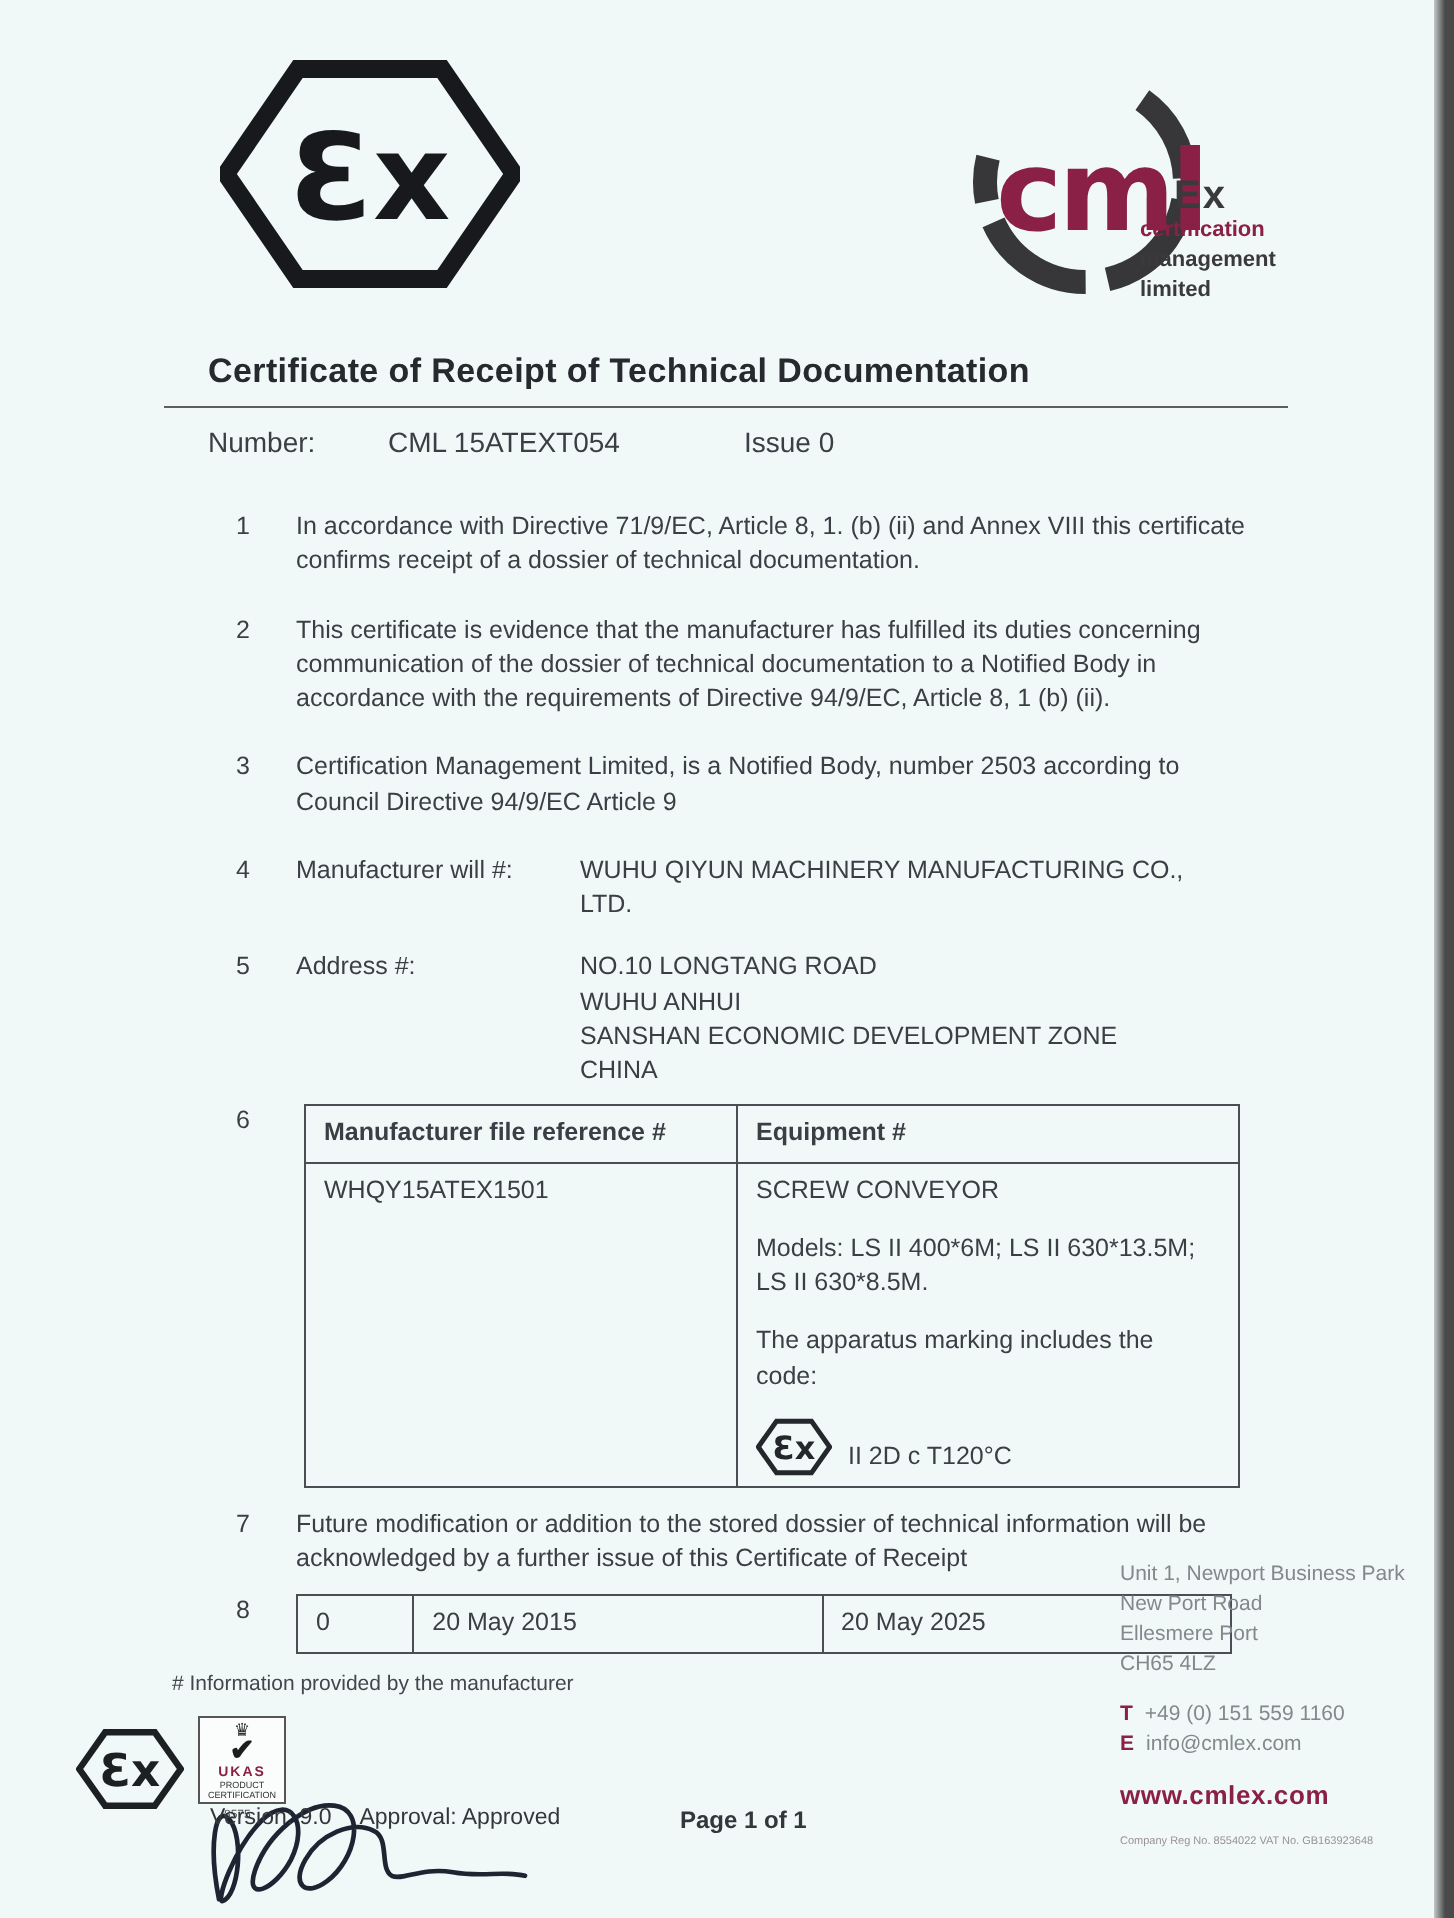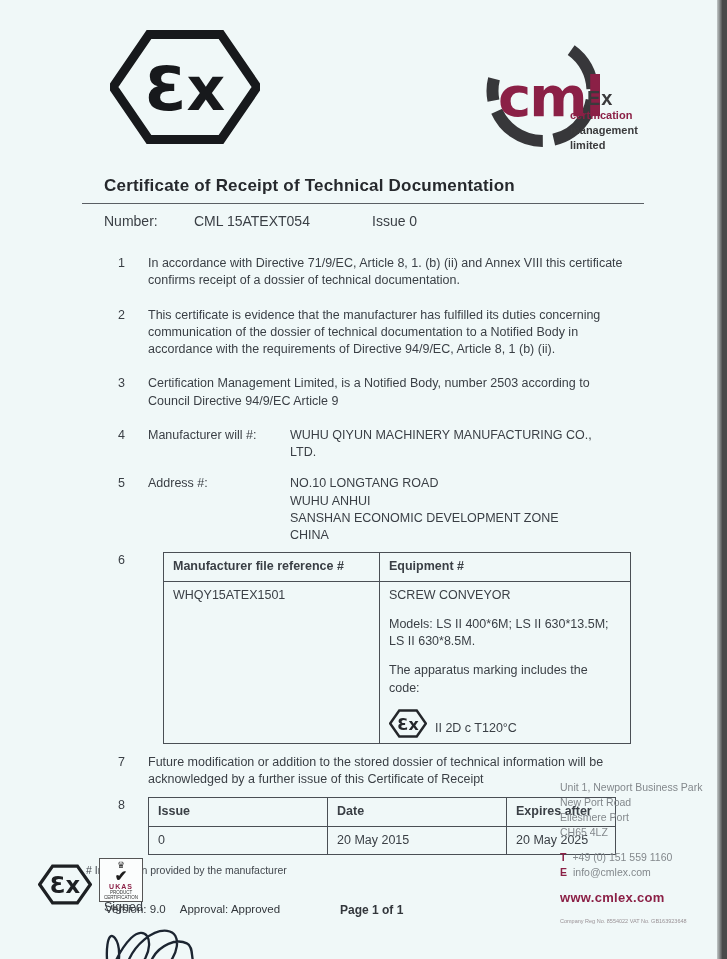--- a/index.html
+++ b/index.html
@@ -132,21 +132,21 @@
           <div>NO.10 LONGTANG ROAD</div>
           <div>WUHU ANHUI</div>
           <div>SANSHAN ECONOMIC DEVELOPMENT ZONE</div>
           <div>CHINA</div>
         </div>
       </div>
     </div>
 
     <div class="clause" style="margin-top:8px">
       <div class="cnum">6</div>
-      <table class="t6" style="margin-left:15px">
+      <table class="t6" style="margin-left:4px">
         <tbody>
             <tr>
           <th class="c1">Manufacturer file reference #</th>
           <th>Equipment #</th>
         </tr>
         <tr>
           <td class="c1">WHQY15ATEX1501</td>
           <td class="equip-cell">
             <p>SCREW CONVEYOR</p>
             <p>Models: LS II 400*6M; LS II 630*13.5M; LS II 630*8.5M.</p>
@@ -166,25 +166,20 @@
 
     <div class="clause" style="margin-top:10px">
       <div class="cnum">7</div>
       <div class="ctext">Future modification or addition to the stored dossier of technical information will be acknowledged by a further issue of this Certificate of Receipt</div>
     </div>
 
     <div class="clause" style="margin-top:9px">
       <div class="cnum">8</div>
       <table class="t8" style="margin-left:0">
         <tbody>
-            <tr>
-          <th class="c1">Issue</th>
-          <th class="c2">Date</th>
-          <th>Expires after</th>
-        </tr>
         <tr>
           <td>0</td>
           <td>20 May 2015</td>
           <td>20 May 2025</td>
         </tr>
       </tbody>
         </table>
     </div>
 
     <div class="footnote"># Information provided by the manufacturer</div>

